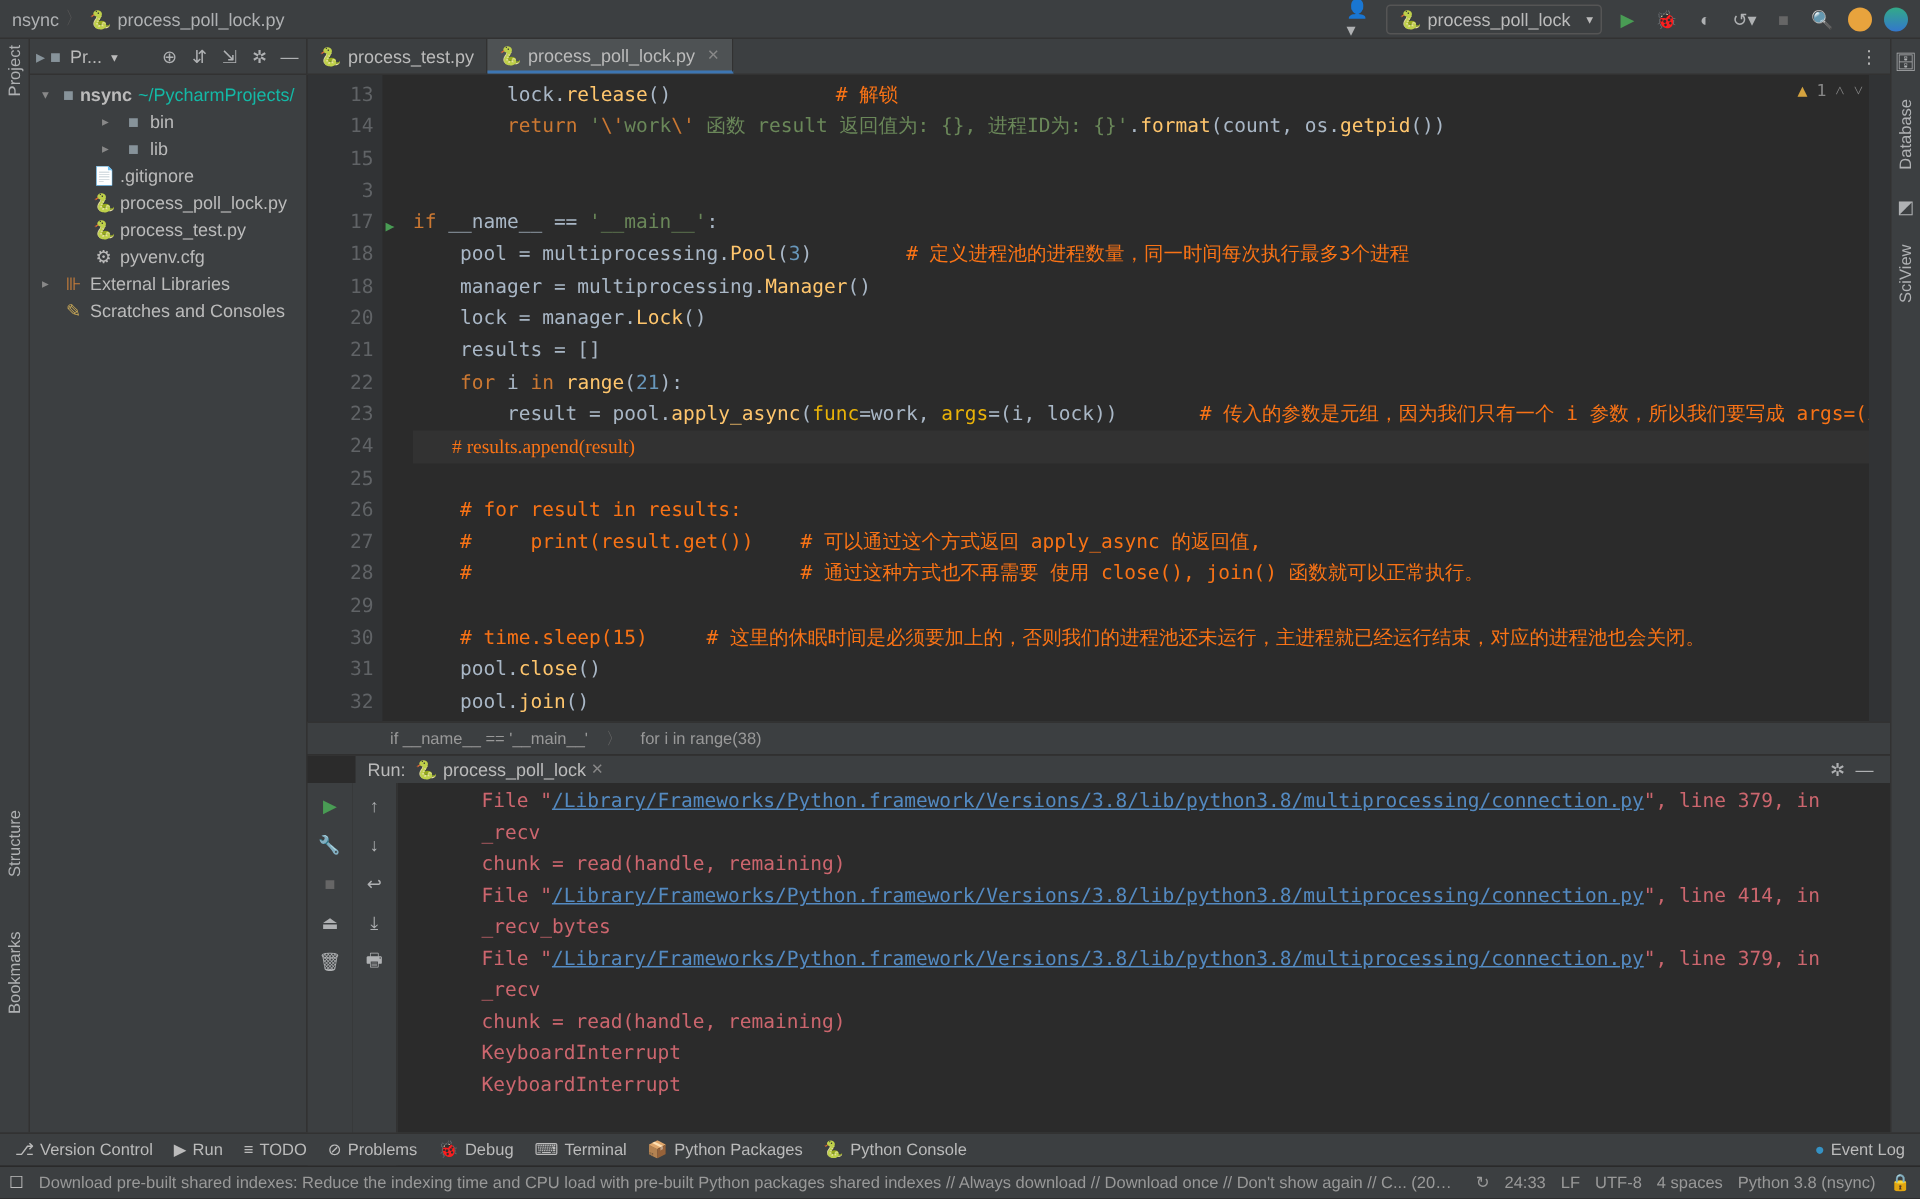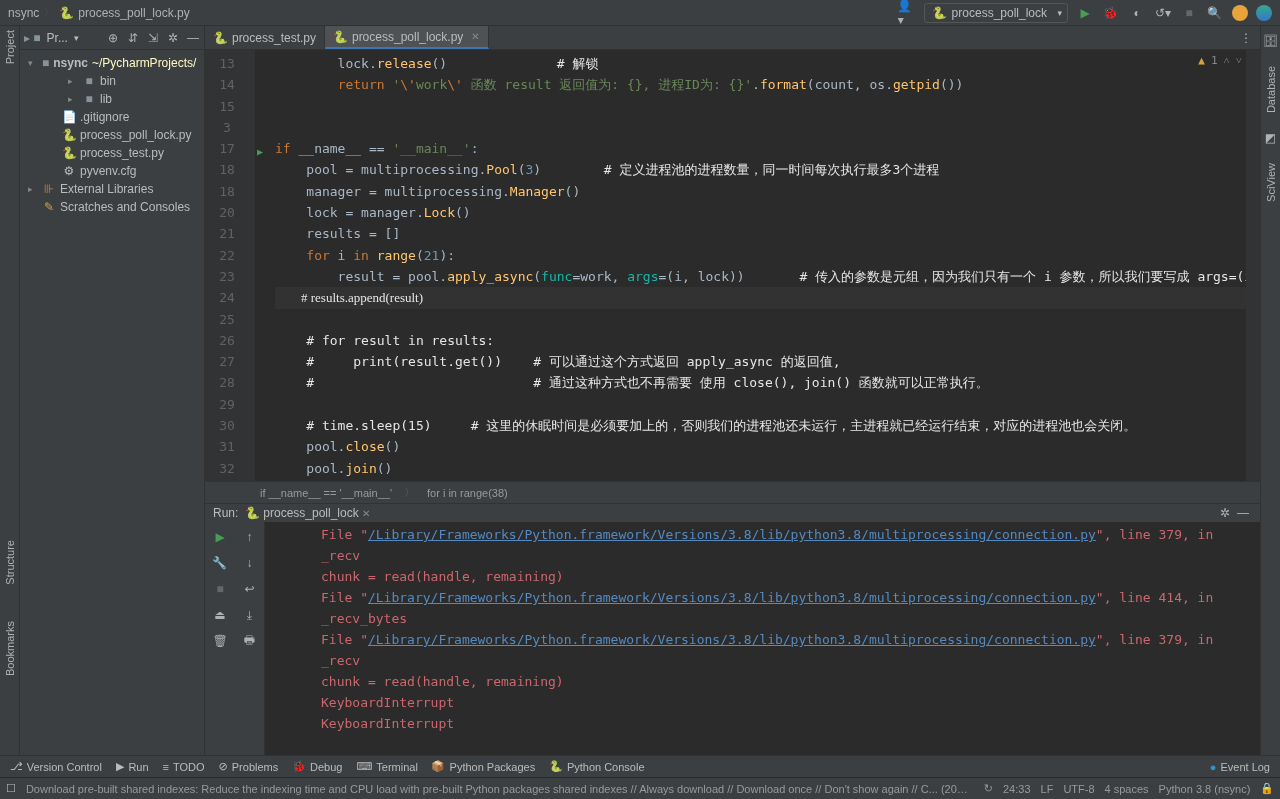--- a/index.html
+++ b/index.html
@@ -105,21 +105,21 @@
   gap: 4px;
   white-space: nowrap;
 }
 .tree-item .arrow { width: 10px; color: #888; font-size: 9px;}
 .tree-item .ficon { width: 14px; text-align:center; }
 .tree-item.depth1 { padding-left: 8px; }
 .tree-item.depth2 { padding-left: 28px; }
 .tree-item.depth3 { padding-left: 48px; }
 .folder-icon { color: #87939a; }
 .py-icon { color: #cdae56; }
-.muted { color: #fef9c3; }
+.muted { color: #14b8a6; }
 
 
 .editor-area {
   flex: 1;
   display: flex;
   flex-direction: column;
   background: #2b2b2b;
   min-width: 0;
 }
 .tabs {
@@ -155,43 +155,43 @@
 }
 .gutter {
   width: 50px;
   background: #313335;
   text-align: right;
   padding: 3px 6px 0 0;
   color: #606366;
   line-height: 21.3px;
   position: relative;
 }
-.gutter .lnum { display:block; height:21.3px;text-align:center;}
+.gutter .lnum { display:block; height:21.3px;}
 .gutter .run-triangle {
   position: absolute;
   color: #499c54;
   font-size: 10px;
 }
 .code {
   flex: 1;
   padding: 3px 0 0 20px;
   white-space: pre;
   line-height: 21.3px;
   color: #a9b7c6;
   overflow: auto;
   position: relative;
 }
 .code-line { display:block; height:21.3px;}
 .code-line.current { background: #323232; font-family: Liberation Serif, serif; }
 .kw { color: #cc7832; }
 .str { color: #6a8759; }
 .num { color: #6897bb; }
 .fn { color: #ffc66d; }
-.param { color: #14b8a6; }
-.cm { color: #e5e5e5; }
+.param { color: #eab308; }
+.cm { color: #f97316; }
 .ed-right {
   width: 14px;
   background: #313335;
 }
 .ed-topright {
   position: absolute;
   right: 18px;
   top: 4px;
   display:flex;
   gap:6px;
@@ -235,20 +235,21 @@
   display: flex;
   flex-direction: column;
 }
 .run-header {
   height: 24px;
   background: #3c3f41;
   display: flex;
   align-items: center;
   padding: 0 8px;
   font-size: 12px;
+  margin-left: 32px;
 }
 .run-header .spacer { flex:1; }
 .run-body {
   flex: 1;
   display: flex;
 }
 .run-toolbar {
   width: 30px;
   background: #3c3f41;
   display: flex;

